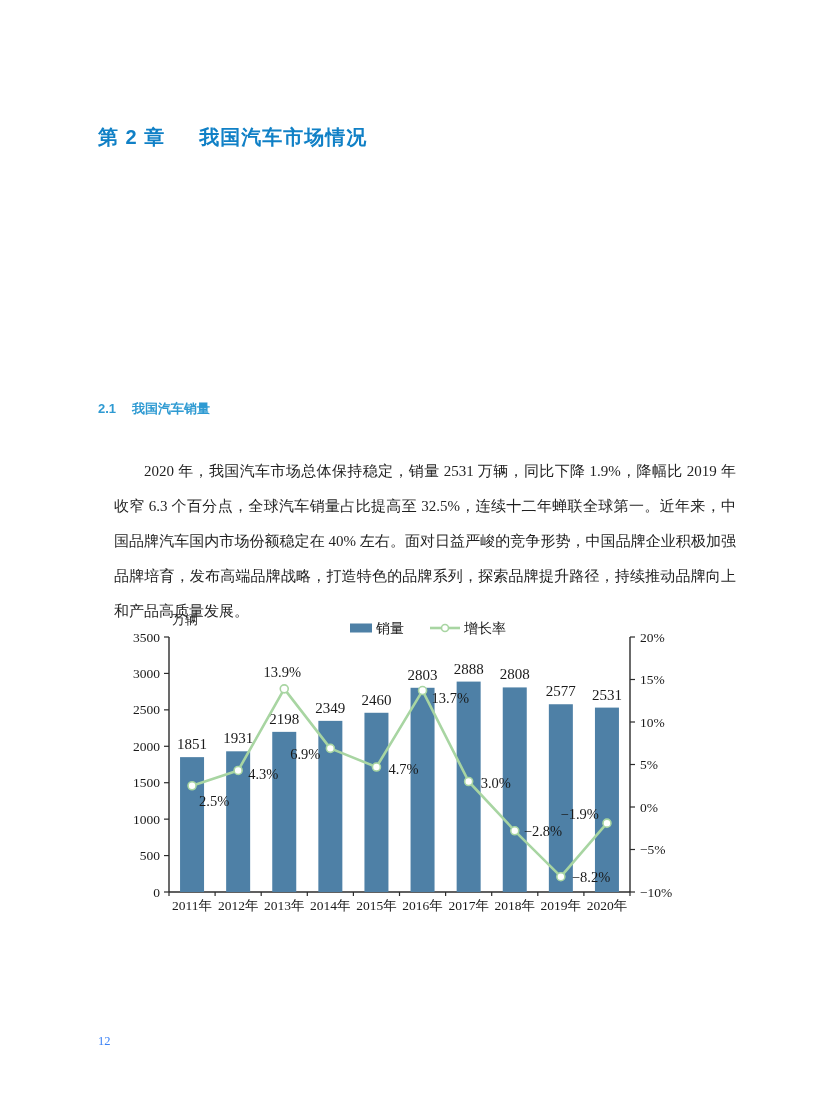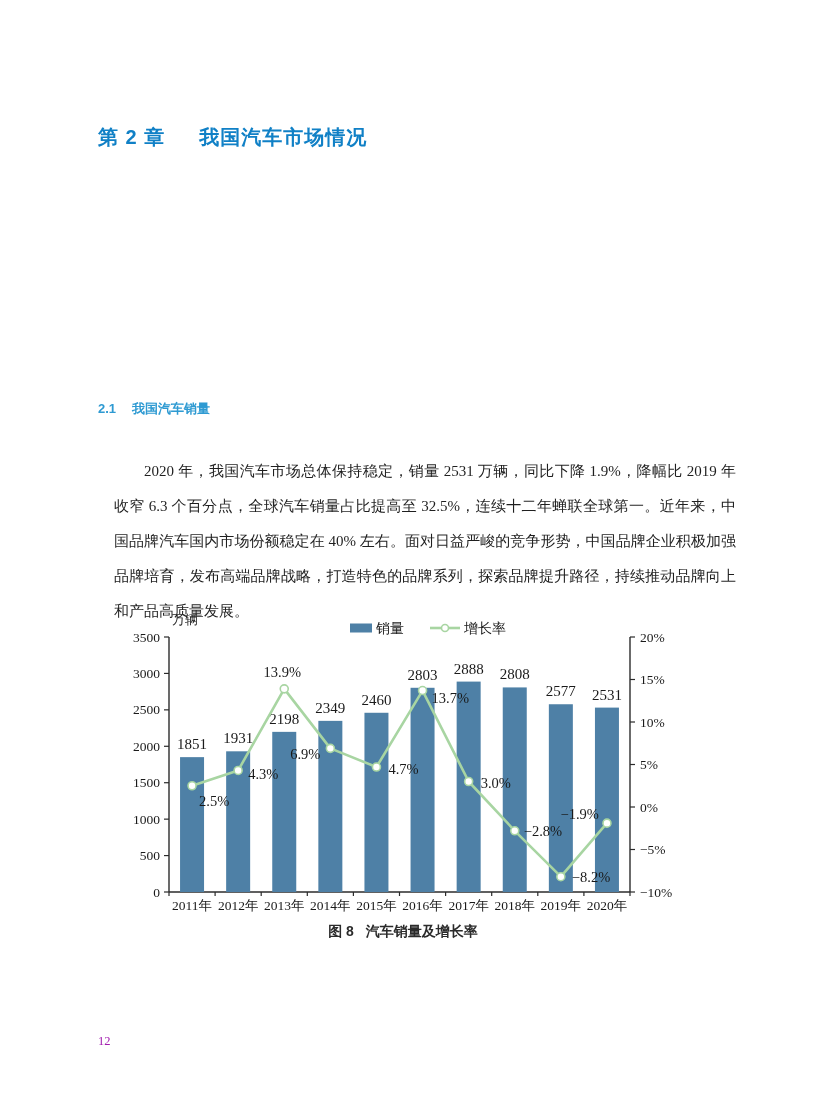--- a/index.html
+++ b/index.html
@@ -16,21 +16,21 @@
   .body-text{position:absolute;left:98px;top:438px;width:622px;margin:16px;
              font-family:"Liberation Serif",serif;font-size:15px;line-height:35px;
              color:#1f1f1f;text-align:justify;text-indent:2em;}
   .figure{position:absolute;left:120px;top:606px;width:566px;margin:0;}
   #chart{display:block;width:566px;height:314px;}
   .figure figcaption{text-align:center;margin-top:3px;
              font-family:"Liberation Sans",sans-serif;font-weight:bold;
              font-size:14px;color:#2b2b2b;}
   .figure figcaption .cap-text{margin-left:12px;}
   .page-number{position:absolute;left:98px;top:1034px;
-             font-family:"Liberation Serif",serif;font-size:12.5px;color:#a21caf;}
+             font-family:"Liberation Serif",serif;font-size:12.5px;color:#3b82f6;}
 </style>
 </head>
 <body>
 
 <div class="page">
 
   <h1 class="chapter">
     <span>第 2 章</span><span class="chapter-text">我国汽车市场情况</span>
   </h1>
 
@@ -137,19 +137,16 @@
         <circle cx="440.85" cy="270.7" r="4" fill="#fff" stroke="#a8d5a2" stroke-width="1.6"></circle>
         <text x="451.85" y="275.7" text-anchor="start" font-family="&quot;Liberation Serif&quot;,serif" font-size="14.5" fill="#1a1a1a">−8.2%</text>
         <circle cx="486.95" cy="217.15" r="4" fill="#fff" stroke="#a8d5a2" stroke-width="1.6"></circle>
         <text x="478.95" y="213.15" text-anchor="end" font-family="&quot;Liberation Serif&quot;,serif" font-size="14.5" fill="#1a1a1a">−1.9%</text>
         <rect x="230" y="17.5" width="22" height="9" fill="#4e80a6"></rect>
         <text x="256" y="27" text-anchor="start" font-family="&quot;Liberation Serif&quot;,serif" font-size="14" fill="#1a1a1a">销量</text>
         <line x1="310" y1="22" x2="340" y2="22" stroke="#a8d5a2" stroke-width="2.6"></line>
         <circle cx="325" cy="22" r="3.5" fill="#fff" stroke="#a8d5a2" stroke-width="1.6"></circle>
         <text x="344" y="27" text-anchor="start" font-family="&quot;Liberation Serif&quot;,serif" font-size="14" fill="#1a1a1a">增长率</text>
       </svg>
-    <figcaption>
-      <span>图 8</span><span class="cap-text">汽车销量及增长率</span>
-    </figcaption>
   </figure>
 
   <div class="page-number">12</div>
 </div>
 
 </body></html>

